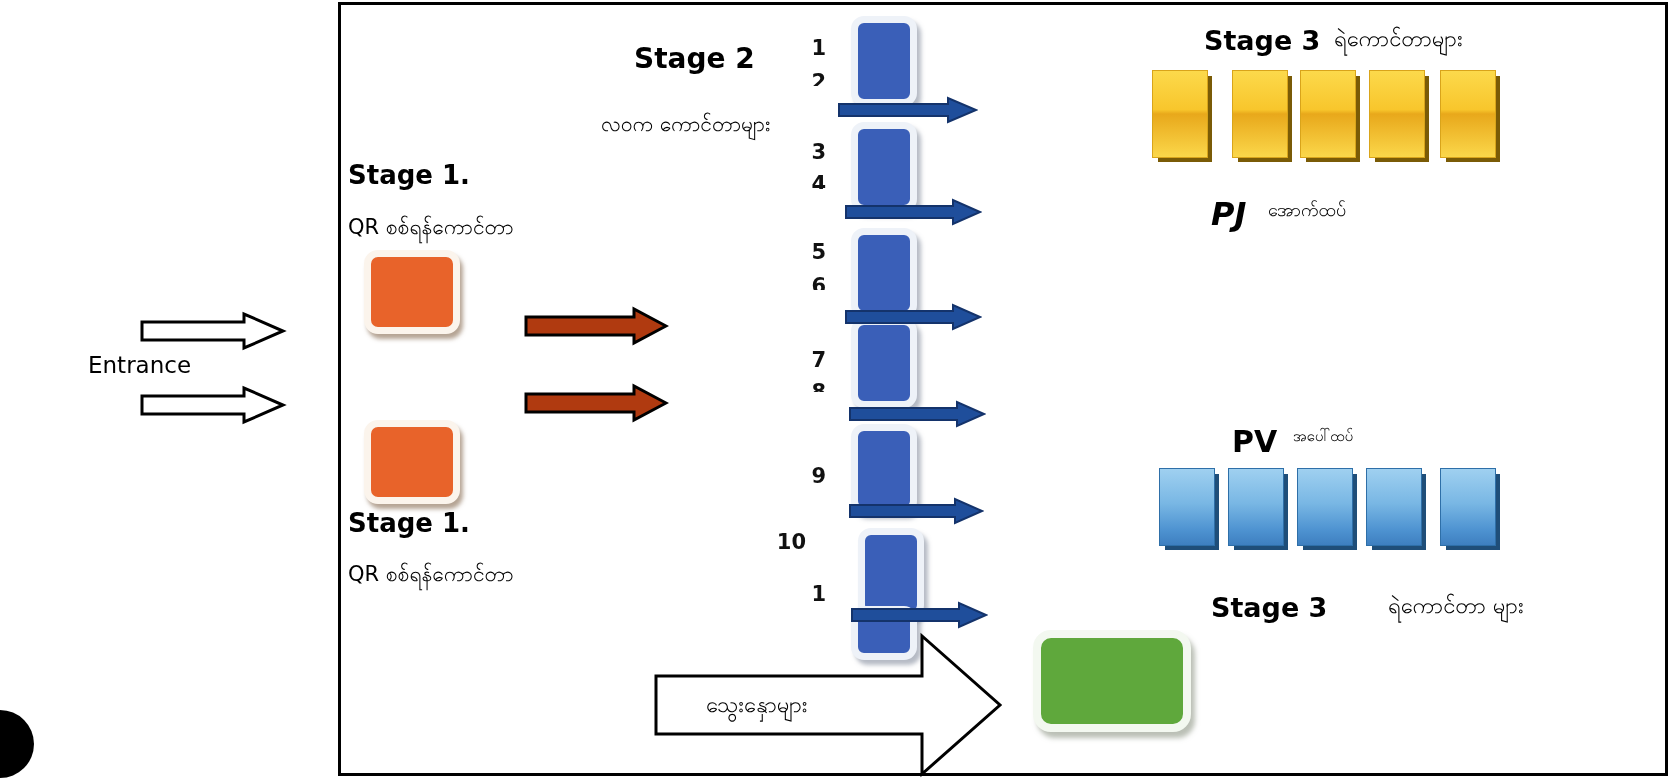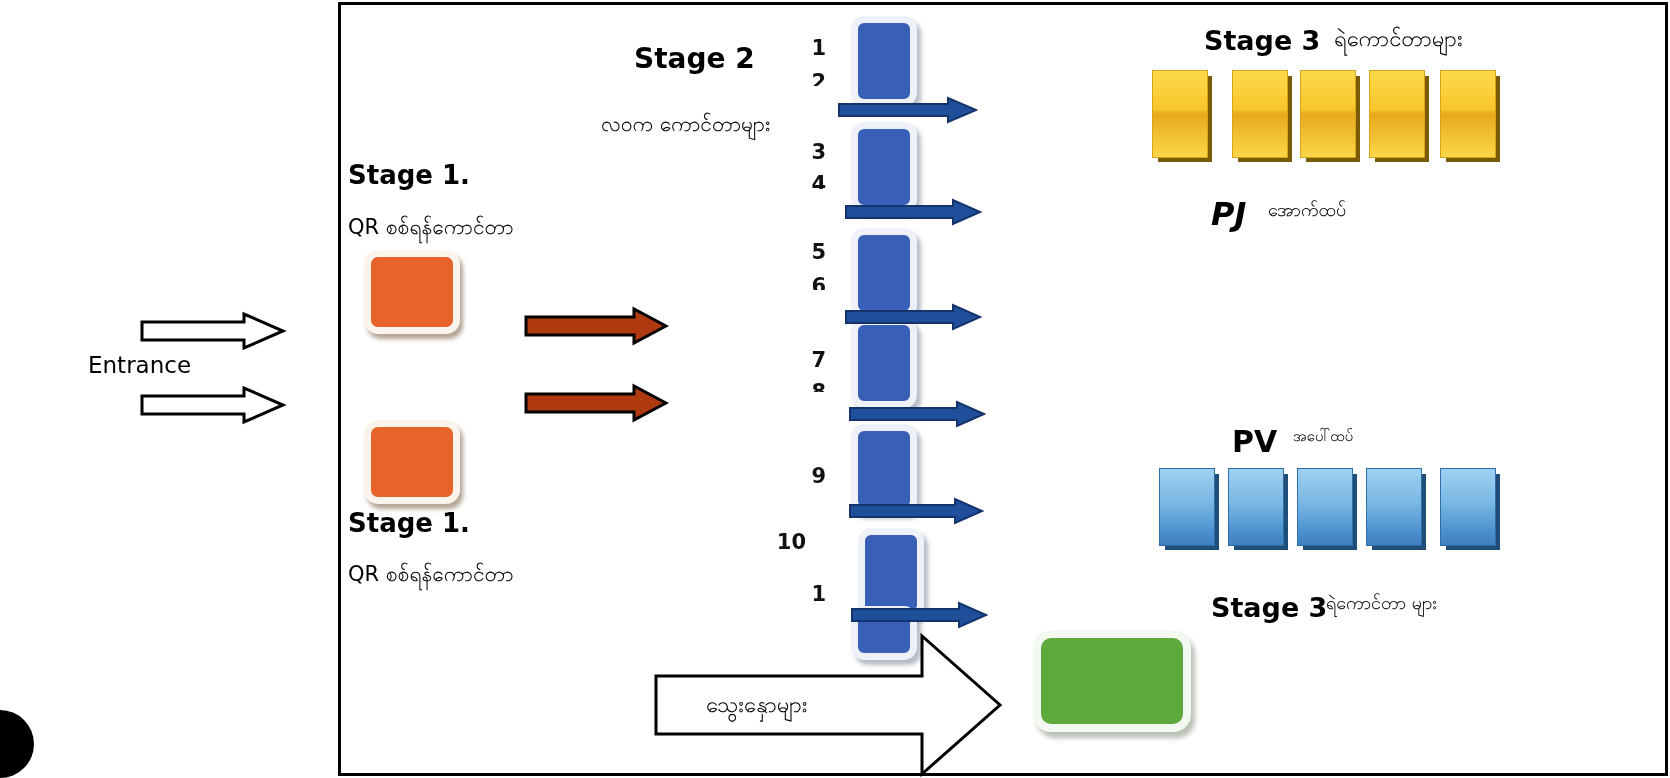--- a/index.html
+++ b/index.html
@@ -166,21 +166,21 @@
 <div class="lbl bold" style="left:1232px;top:424px;font-size:30px;">PV</div>
 <div class="lbl mm" style="left:1293px;top:426px;font-size:15px;">အပေါ်ထပ်</div>
 
 <div class="desk-b" style="left:1159px;top:468px;"></div>
 <div class="desk-b" style="left:1228px;top:468px;"></div>
 <div class="desk-b" style="left:1297px;top:468px;"></div>
 <div class="desk-b" style="left:1366px;top:468px;"></div>
 <div class="desk-b" style="left:1440px;top:468px;"></div>
 
 <div class="lbl bold" style="left:1211px;top:592px;font-size:27px;">Stage 3</div>
-<div class="lbl mm" style="left:1326px;top:591px;font-size:18px;text-align:right;">ရဲကောင်တာ များ</div>
+<div class="lbl mm" style="left:1388px;top:591px;font-size:22px;text-align:right;">ရဲကောင်တာ များ</div>
 
 <div class="hollow-arrow" style="left:654px;top:632px;">
   <svg width="350" height="146" viewBox="0 0 350 146">
     <polygon points="2,44 268,44 268,4 346,73 268,142 268,102 2,102" fill="#ffffff" stroke="#000000" stroke-width="3"></polygon>
   </svg>
 </div>
 <div class="lbl mm" style="left:706px;top:690px;font-size:22px;">သွေးနှောများ</div>
 
 <div id="green-box"></div>
 

